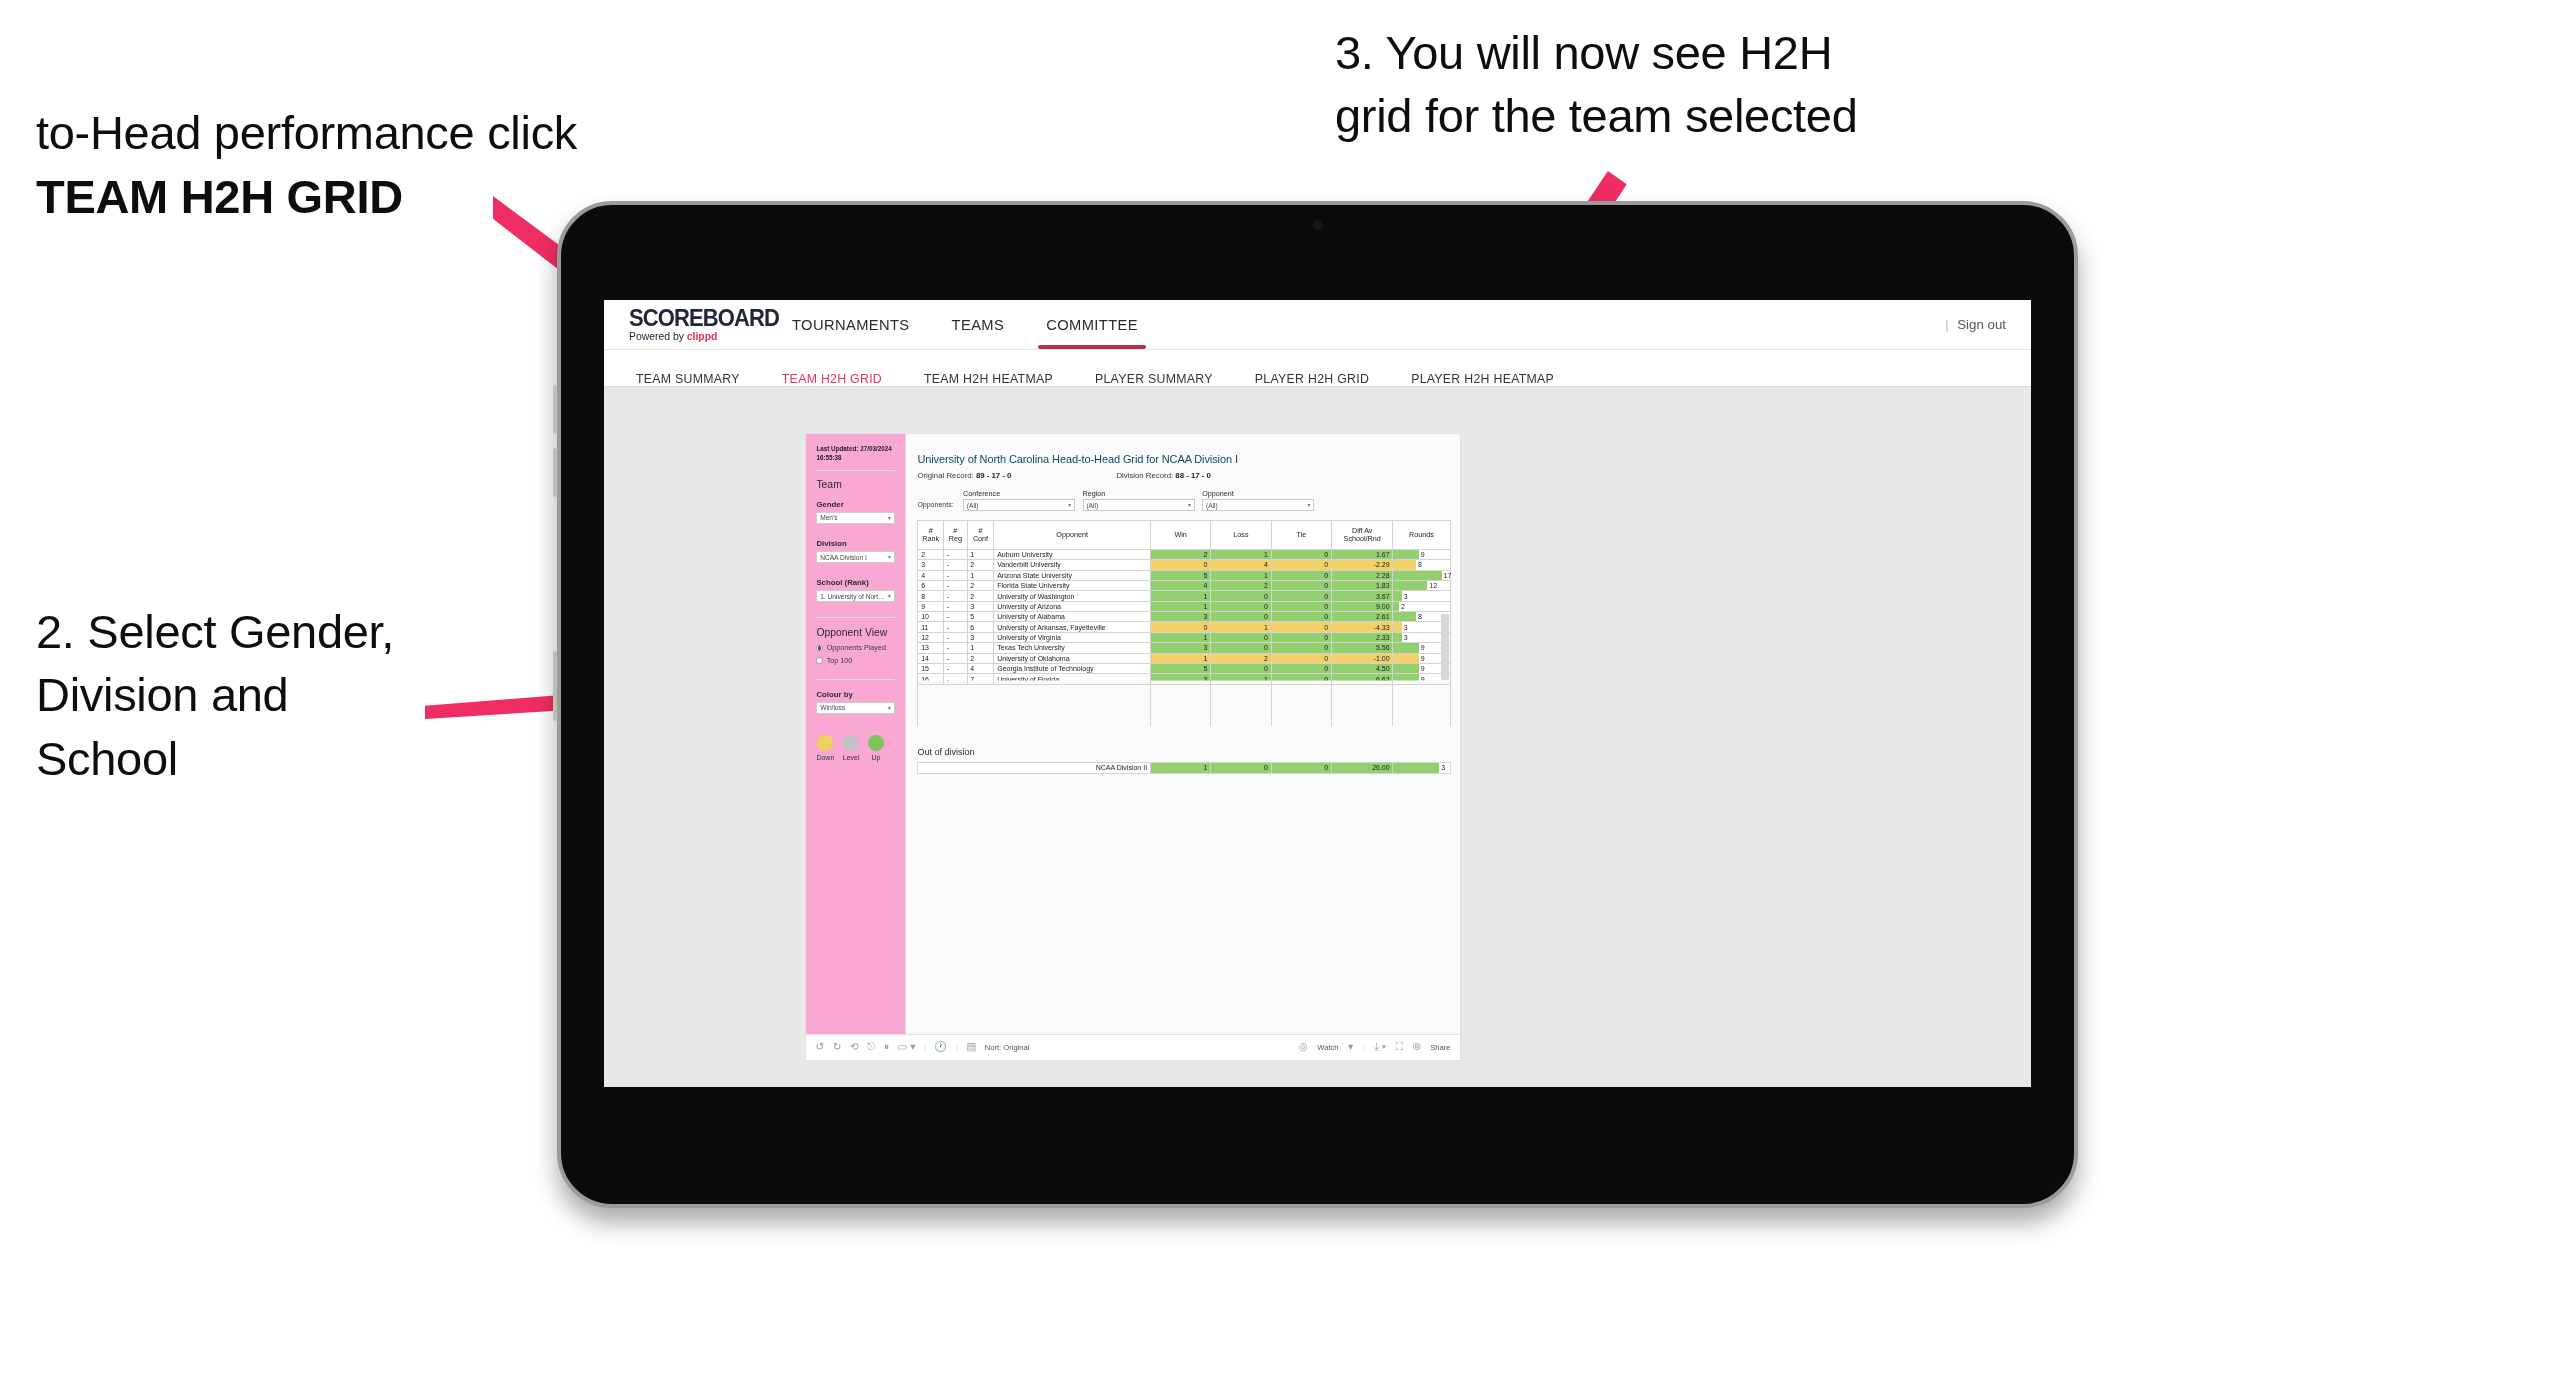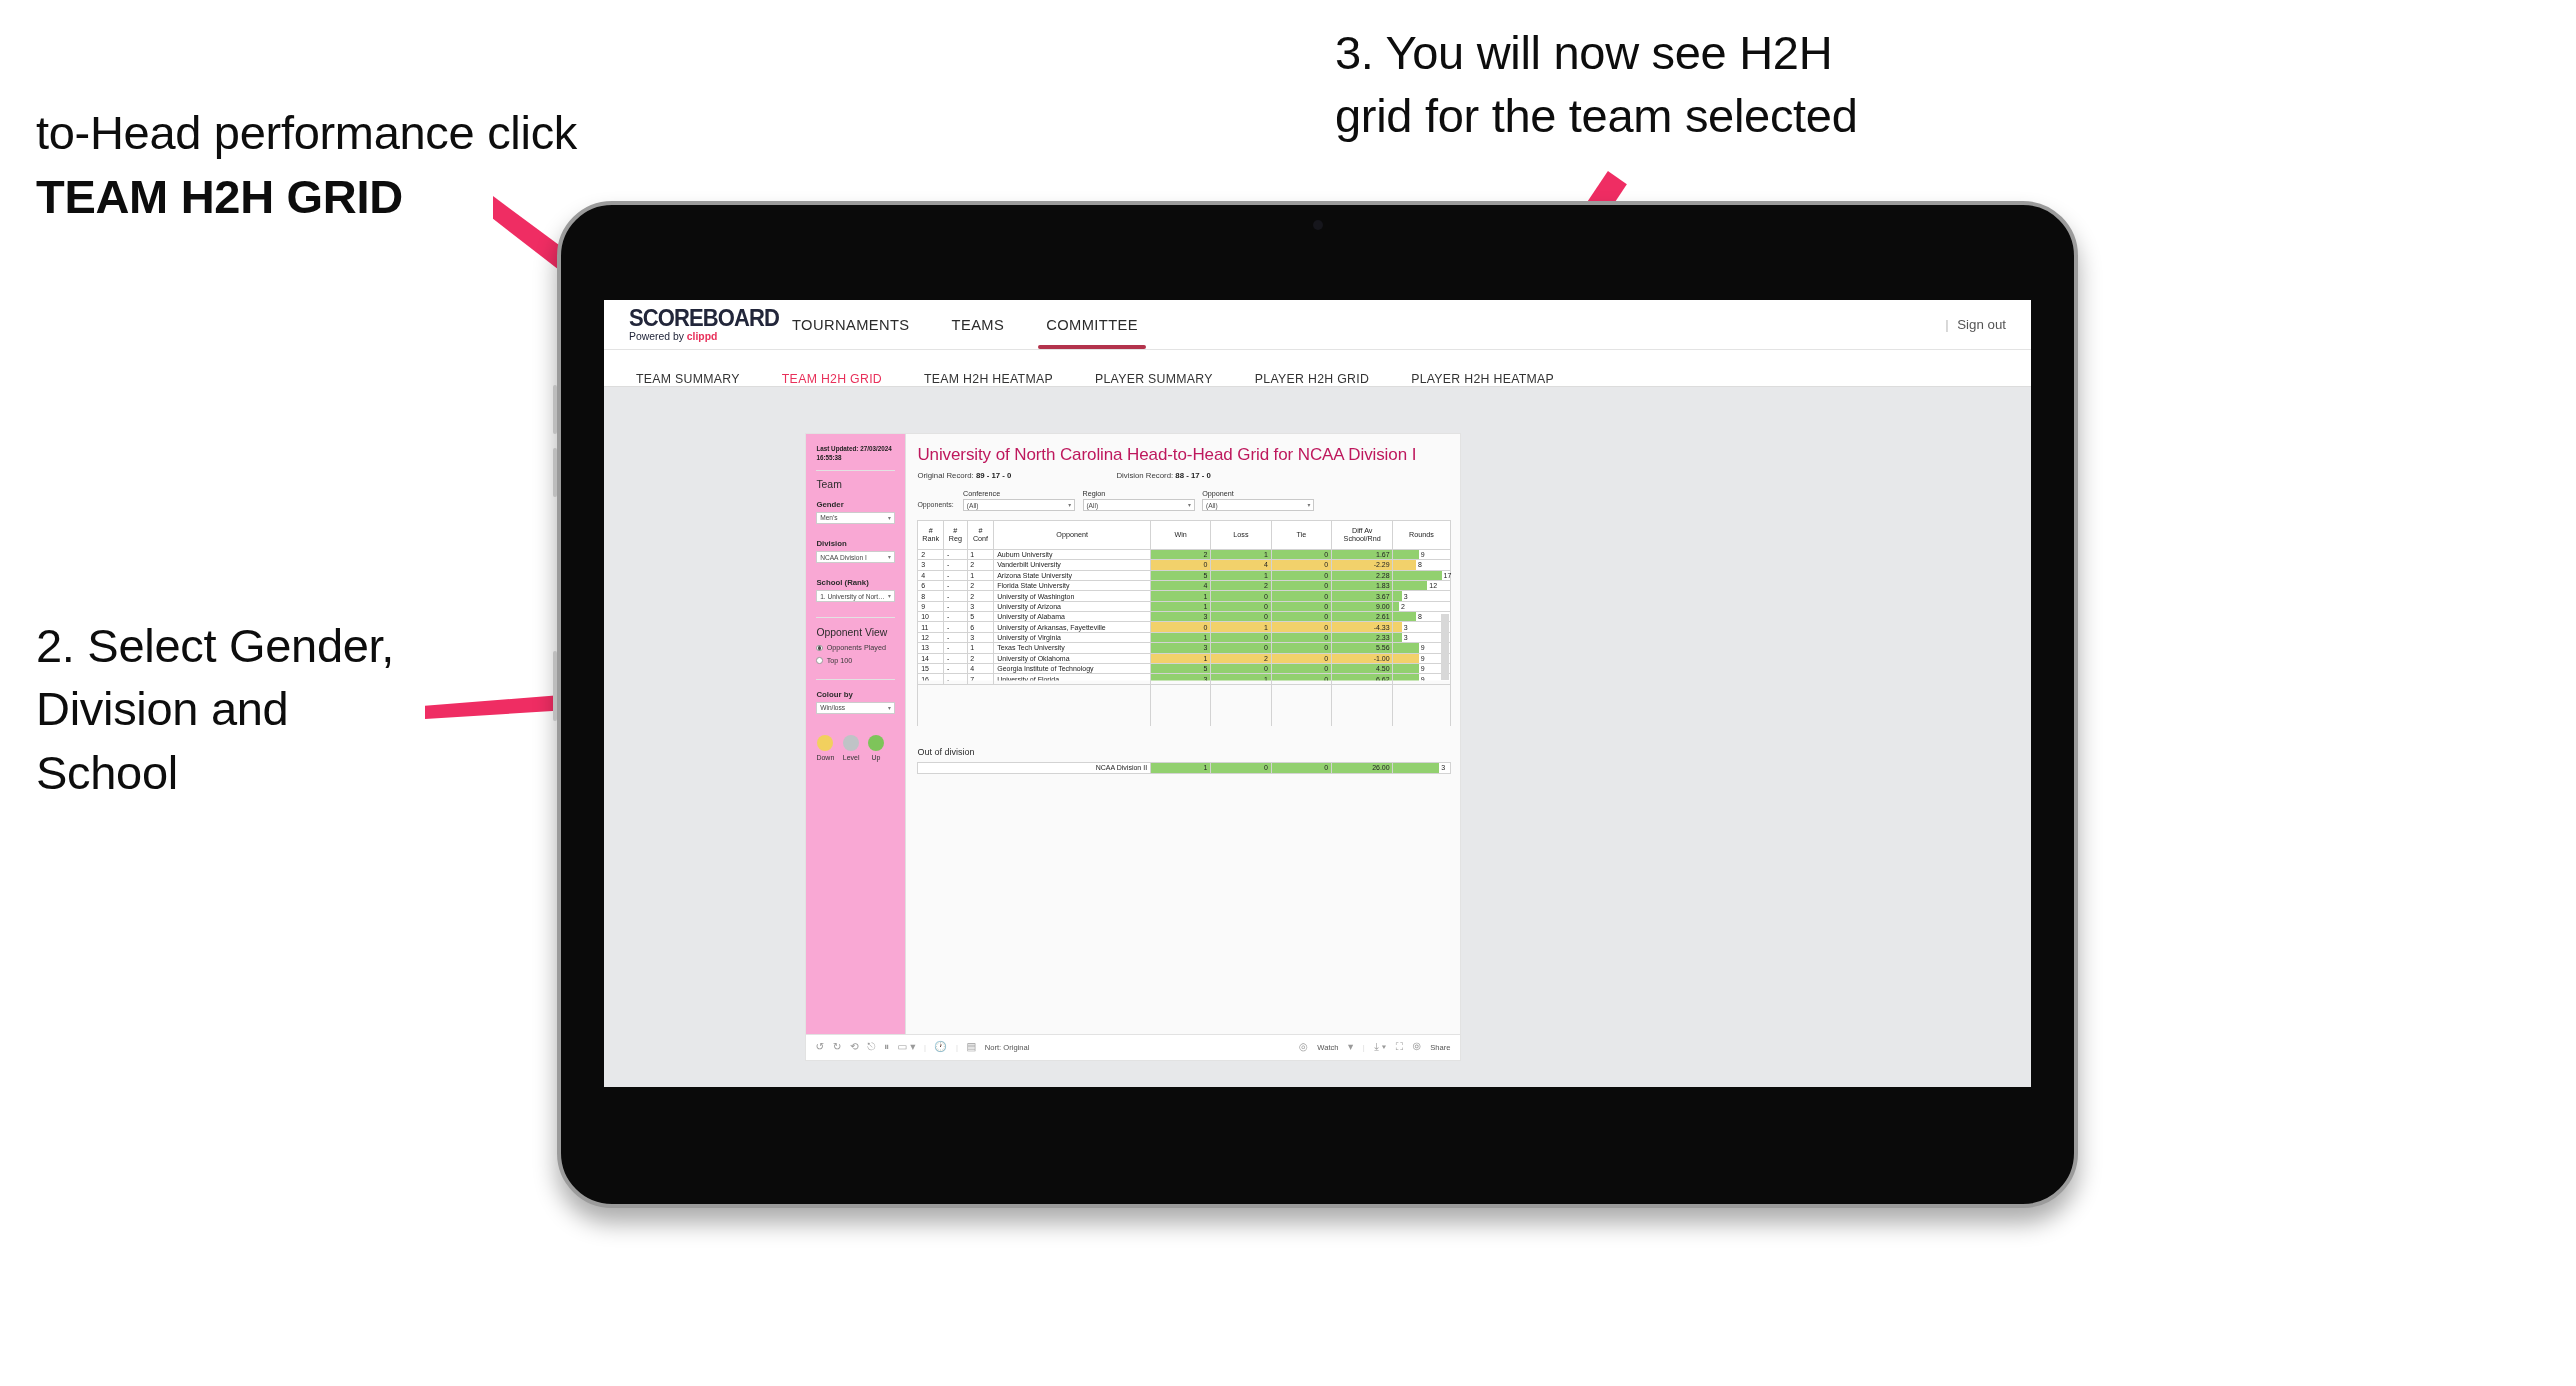--- a/index.html
+++ b/index.html
@@ -11,21 +11,21 @@
   .stage{position:absolute;inset:0;}
 
   
   .anno{
     position:absolute;color:#0d0d0d;
     font-family:"Liberation Sans",sans-serif;
     font-size:47px;line-height:1.35;letter-spacing:-0.3px;
   }
   .anno .strong{font-weight:bold;display:block;}
   #anno1{left:36px;top:38px;width:758px;}
-  #anno2{left:36px;top:614px;width:531px;}
+  #anno2{left:36px;top:600px;width:531px;}
   #anno3{left:1335px;top:21px;width:749px;}
 
   .arrow{position:absolute;}
 
   
   .tablet{
     position:absolute;left:557px;top:201px;width:1521px;height:1007px;
     background:#0a0a0a;border-radius:55px;
     border:4.7px solid #9b9b9b;
     box-sizing:border-box;
@@ -89,21 +89,21 @@
        display:flex;align-items:center;justify-content:center;box-sizing:border-box;}
   .dot i{width:3.2px;height:3.2px;border-radius:50%;background:#4a4a4a;display:block;}
   .legend{display:flex;gap:8.5px;margin-top:21px;}
   .lg{text-align:center;}
   .lg .sw{width:16px;height:16px;border-radius:50%;margin:0 auto 2.8px auto;}
   .lg .cap{font-size:7px;color:#333;}
 
   
   .content{flex:1;padding:11.4px 9.5px 0 11.4px;box-sizing:border-box;position:relative;
            background:#fafafa;overflow:hidden;}
-  .vtitle{font-size:17px;color:#be185d;letter-spacing:-0.1px;}
+  .vtitle{font-size:11px;color:#0c4a6e;letter-spacing:-0.1px;margin-top:8px;}
   .recs{display:flex;margin-top:5.7px;font-size:7.8px;color:#3b3b3b;}
   .recs .r1{width:199px;}
   .recs b{font-weight:bold;color:#1f1f1f;}
 
   .filters{display:flex;align-items:flex-end;margin-top:8.5px;gap:7.6px;}
   .filters .oplabel{font-size:7px;color:#3b3b3b;padding-bottom:2.8px;width:38px;}
   .fgroup{display:flex;flex-direction:column;}
   .fgroup .cap{font-size:7.2px;color:#2d2d2d;margin-bottom:1.9px;}
   .fgroup .box{width:112px;height:11.4px;border:0.9px solid #c9c9c9;background:#fff;
     display:flex;align-items:center;justify-content:space-between;padding:0 2.8px;

